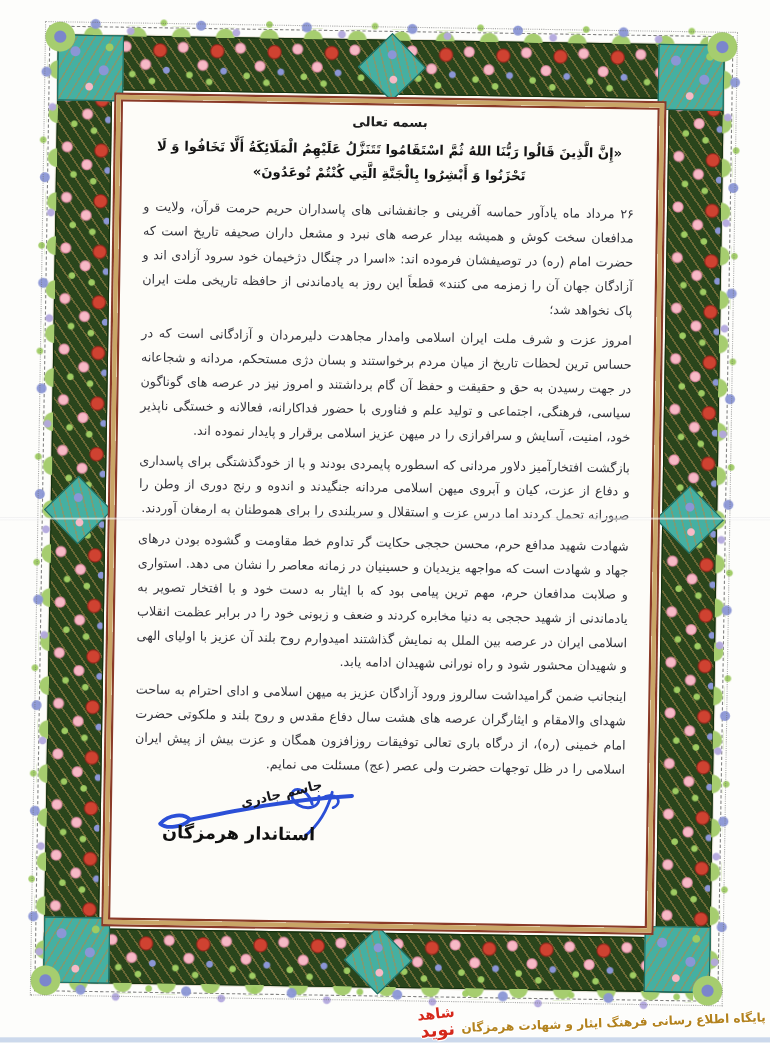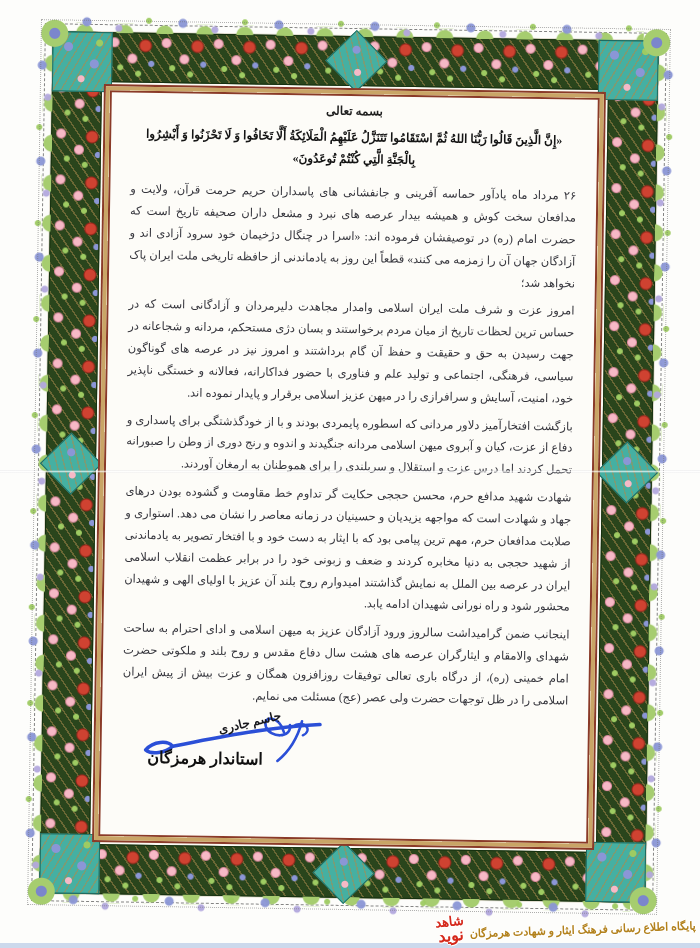--- a/index.html
+++ b/index.html
@@ -1,17 +1,17 @@
 <!DOCTYPE html>
 <html lang="fa" style="--band-green: #2a451c; --band-teal: #45b0a2; --accent-red: #cf4231; --flower-pink: #f6b9c6; --flower-blue: #8b96d6; --gold: #c9a566; --frame-maroon: #8a3a28; --signature-blue: #2b4fd7; --logo-red: #d5281b; --caption-gold: #b3821d;"><head>
 <meta charset="utf-8">
 <style>
   html,body{margin:0;padding:0;}
   body{width:700px;height:948px;overflow:hidden;background:#ffffff;font-family:"DejaVu Sans",sans-serif;}
-  .page{position:relative;width:700px;height:948px;background:#fdfdfb;overflow:hidden;font-family:Liberation Serif, serif;}
+  .page{position:relative;width:700px;height:948px;background:#fdfdfb;overflow:hidden;}
 
   
   .sheet{position:absolute;left:46px;top:36px;width:606px;height:862px;
          background:#fbf9f3;transform:rotate(0.9deg);
          box-shadow:0 0 0 1px rgba(140,120,70,.25);}
   
   .sheet::before{content:"";position:absolute;inset:-8px;border:1px dashed #5c5c5c;opacity:.75;pointer-events:none;}
   .sheet::after{content:"";position:absolute;inset:-12px;border:1px dotted #6d6d6d;opacity:.55;pointer-events:none;}
 
   

